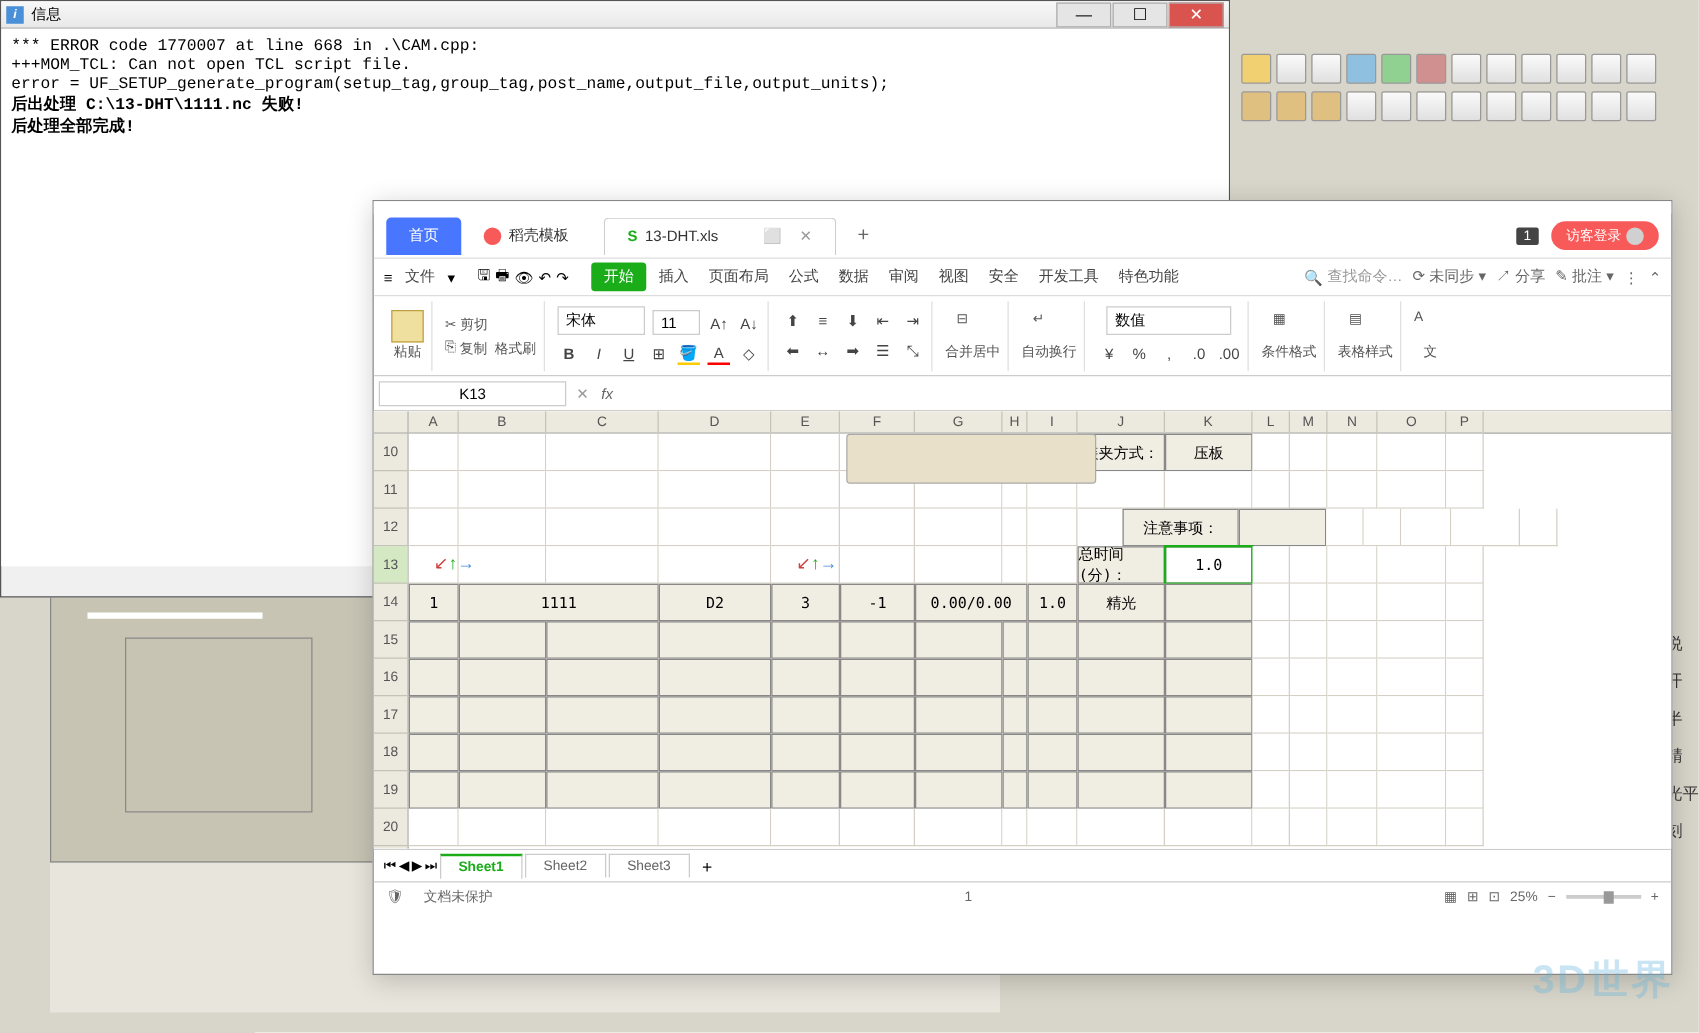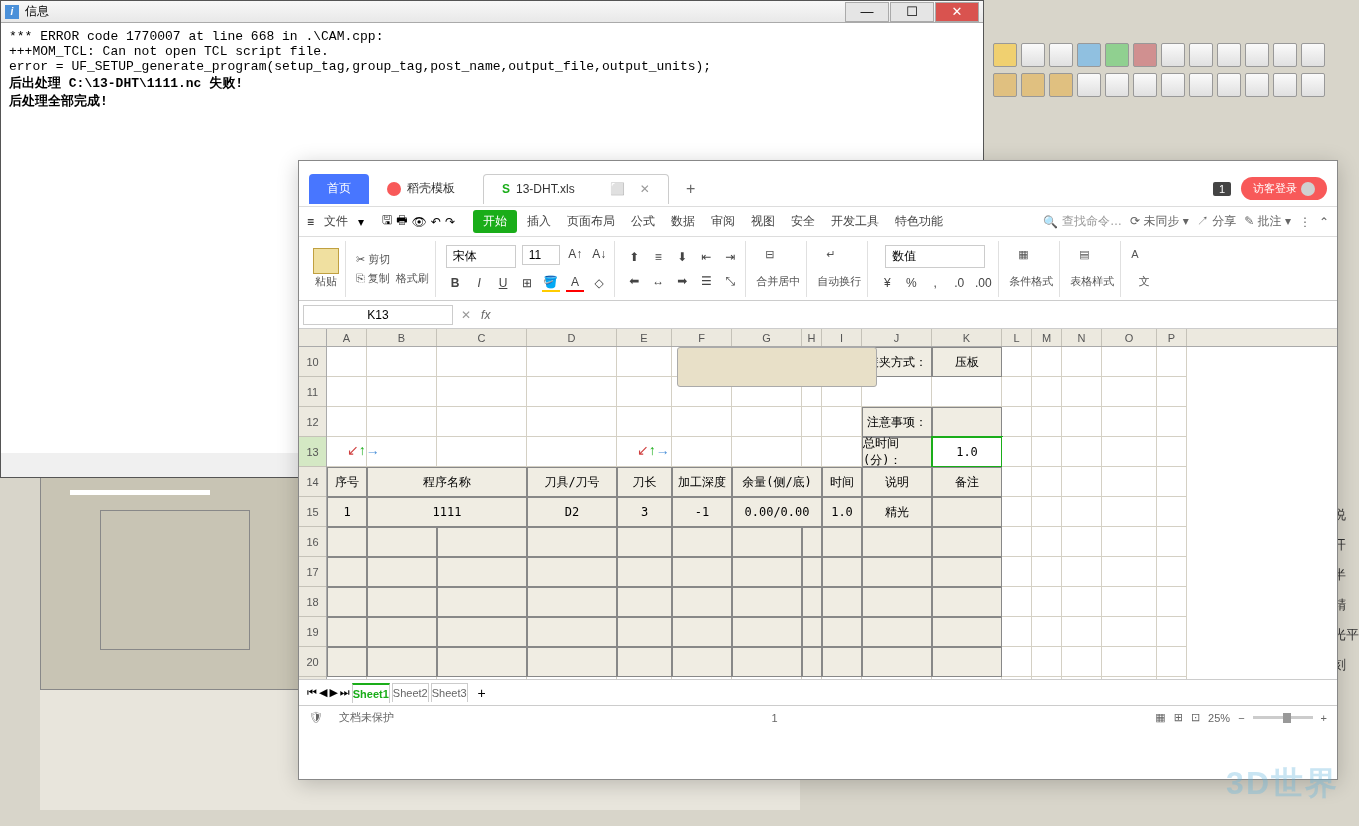--- a/index.html
+++ b/index.html
@@ -43,21 +43,21 @@
 .wps-menubar { height: 30px; display: flex; align-items: center; padding: 0 8px; gap: 4px; border-bottom: 1px solid #ddd; font-size: 12px; }
 .wps-menu-item { padding: 3px 6px; color: #444; }
 .wps-menu-item.active { background: #1aad19; color: white; border-radius: 3px; padding: 3px 10px; }
 .wps-menubar-right { margin-left: auto; display: flex; gap: 8px; align-items: center; color: #666; }
 .wps-search { display:flex;align-items:center;gap:4px; color:#999; }
 
 .wps-ribbon { height: 64px; display: flex; align-items: center; padding: 0 8px; border-bottom: 1px solid #ccc; gap: 4px; }
 .wps-ribbon-group { display: flex; flex-direction: column; align-items: center; gap: 2px; padding: 0 6px; border-right: 1px solid #e0e0e0; height: 56px; justify-content: center; }
 .wps-ribbon-big { display: flex; flex-direction: column; align-items: center; font-size: 11px; color: #555; }
 .wps-ribbon-big svg, .wps-ribbon-big .ico { width: 26px; height: 26px; }
-.wps-ribbon-row { display: flex; gap: 6px; align-items: flex-start; }
+.wps-ribbon-row { display: flex; gap: 6px; align-items: flex-end; }
 .wps-ribbon-small { font-size: 11px; color: #555; display: flex; align-items: center; gap: 3px; }
 .wps-font-sel { border: 1px solid #ccc; padding: 2px 18px 2px 6px; font-size: 12px; min-width: 70px; }
 .wps-btn { width: 18px; height: 18px; display:flex;align-items:center;justify-content:center; font-size:12px; color:#444; }
 
 .wps-formulabar { height: 28px; display: flex; align-items: center; border-bottom: 1px solid #ccc; }
 .wps-namebox { width: 150px; border: 1px solid #ccc; margin: 2px 4px; padding: 2px 6px; text-align: center; font-size: 12px; background: white; }
 .wps-fx { padding: 0 6px; font-style: italic; color: #666; text-align: center; }
 .wps-formula-input { flex: 1; padding: 2px 6px; font-size: 12px; font-family:"Courier New",monospace; }
 
 .wps-grid { position: relative; height: 350px; overflow: hidden; background: #fff; }
@@ -66,21 +66,21 @@
 .wps-rowhdr { position: absolute; top: 18px; left: 0; width: 28px; bottom: 0; background: #ece9df; border-right: 1px solid #aaa; }
 .wps-rowhdr-cell { height: 30px; border-bottom: 1px solid #c5c2b8; text-align: center; font-size: 11px; color: #555; line-height: 30px; }
 .wps-rowhdr-cell.active { background: #d4e8c4; }
 .wps-cells { position: absolute; top: 18px; left: 28px; right: 0; bottom: 0; }
 .wps-row { display: flex; height: 30px; }
 .wps-cell { border-right: 1px solid #d4d0c4; border-bottom: 1px solid #d4d0c4; font-size: 12px; display: flex; align-items: center; justify-content: center; background: #f0ede3; font-family: "SimSun",monospace; }
 .wps-cell.sel { outline: 2px solid #1aad19; outline-offset: -1px; background: white; }
 .wps-corner { position: absolute; top: 0; left: 0; width: 28px; height: 18px; background: #ece9df; border-right: 1px solid #aaa; border-bottom: 1px solid #aaa; }
 
 .wps-sheetbar { height: 26px; display: flex; align-items: center; border-top: 1px solid #ccc; padding: 0 8px; gap: 2px; font-size: 11px; }
-.wps-sheet-tab { padding: 3px 0; border: 1px solid #ccc; border-bottom: none; color: #666; }
+.wps-sheet-tab { padding: 3px 14px; border: 1px solid #ccc; border-bottom: none; color: #666; }
 .wps-sheet-tab.active { color: #1aad19; border-top: 2px solid #1aad19; font-weight: bold; }
 .wps-statusbar { height: 24px; display: flex; align-items: center; border-top: 1px solid #ccc; padding: 0 10px; gap: 16px; font-size: 11px; color: #666; }
 .wps-status-right { margin-left: auto; display: flex; gap: 8px; align-items: center; }
 .wps-zoom-slider { width: 60px; height: 3px; background: #ccc; position: relative; }
 .wps-zoom-thumb { position: absolute; left: 50%; top: -3px; width: 8px; height: 10px; background: #999; }
 
 .side-labels { position:absolute; right:0; top:500px; z-index:2; font-size:13px; color:#333;}
 .side-labels div { height:30px; display:flex;align-items:center; }
 
 .watermark { position: absolute; bottom: 20px; right: 20px; font-size: 32px; color: rgba(100,180,220,0.35); font-weight: bold; z-index: 10; letter-spacing: 2px; }
@@ -388,56 +388,40 @@
         <div class="wps-row">
           <div class="wps-cell" style="width: 40px; background: rgb(255, 255, 255);"></div>
           <div class="wps-cell" style="width: 70px; background: rgb(255, 255, 255);"></div>
           <div class="wps-cell" style="width: 90px; background: rgb(255, 255, 255);"></div>
           <div class="wps-cell" style="width: 90px; background: rgb(255, 255, 255);"></div>
           <div class="wps-cell" style="width: 55px; background: rgb(255, 255, 255);"></div>
           <div class="wps-cell" style="width: 60px; background: rgb(255, 255, 255);"></div>
           <div class="wps-cell" style="width: 70px; background: rgb(255, 255, 255);"></div>
           <div class="wps-cell" style="width: 20px; background: rgb(255, 255, 255);"></div>
           <div class="wps-cell" style="width: 40px; background: rgb(255, 255, 255);"></div>
-          <div class="wps-cell" style="width: 70px; border: 1px solid rgb(136, 136, 136);">注意事项：</div>
+          <div class="wps-cell" style="width: 93px; border: 1px solid rgb(136, 136, 136); margin-left: 36px;">注意事项：</div>
           <div class="wps-cell" style="width: 70px; border: 1px solid rgb(136, 136, 136);"></div>
           <div class="wps-cell" style="width: 30px; background: rgb(255, 255, 255);"></div>
           <div class="wps-cell" style="width: 30px; background: rgb(255, 255, 255);"></div>
           <div class="wps-cell" style="width: 40px; background: rgb(255, 255, 255);"></div>
           <div class="wps-cell" style="width: 55px; background: rgb(255, 255, 255);"></div>
           <div class="wps-cell" style="width: 30px; background: rgb(255, 255, 255);"></div>
         </div>
         <div class="wps-row">
           <div class="wps-cell" style="width: 40px; background: rgb(255, 255, 255);"></div>
           <div class="wps-cell" style="width: 70px; background: rgb(255, 255, 255);"></div>
           <div class="wps-cell" style="width: 90px; background: rgb(255, 255, 255);"></div>
           <div class="wps-cell" style="width: 90px; background: rgb(255, 255, 255);"></div>
           <div class="wps-cell" style="width: 55px; background: rgb(255, 255, 255);"></div>
           <div class="wps-cell" style="width: 60px; background: rgb(255, 255, 255);"></div>
           <div class="wps-cell" style="width: 70px; background: rgb(255, 255, 255);"></div>
           <div class="wps-cell" style="width: 20px; background: rgb(255, 255, 255);"></div>
           <div class="wps-cell" style="width: 40px; background: rgb(255, 255, 255);"></div>
           <div class="wps-cell" style="width: 70px; border: 1px solid rgb(136, 136, 136);">总时间(分)：</div>
           <div class="wps-cell sel" style="width: 70px; border: 1px solid rgb(136, 136, 136);">1.0</div>
-          <div class="wps-cell" style="width: 30px; background: rgb(255, 255, 255);"></div>
-          <div class="wps-cell" style="width: 30px; background: rgb(255, 255, 255);"></div>
-          <div class="wps-cell" style="width: 40px; background: rgb(255, 255, 255);"></div>
-          <div class="wps-cell" style="width: 55px; background: rgb(255, 255, 255);"></div>
-          <div class="wps-cell" style="width: 30px; background: rgb(255, 255, 255);"></div>
-        </div>
-        <div class="wps-row">
-          <div class="wps-cell" style="width: 40px; border: 1px solid rgb(136, 136, 136);">序号</div>
-          <div class="wps-cell" style="width: 160px; border: 1px solid rgb(136, 136, 136);">程序名称</div>
-          <div class="wps-cell" style="width: 90px; border: 1px solid rgb(136, 136, 136);">刀具/刀号</div>
-          <div class="wps-cell" style="width: 55px; border: 1px solid rgb(136, 136, 136);">刀长</div>
-          <div class="wps-cell" style="width: 60px; border: 1px solid rgb(136, 136, 136);">加工深度</div>
-          <div class="wps-cell" style="width: 90px; border: 1px solid rgb(136, 136, 136);">余量(侧/底)</div>
-          <div class="wps-cell" style="width: 40px; border: 1px solid rgb(136, 136, 136);">时间</div>
-          <div class="wps-cell" style="width: 70px; border: 1px solid rgb(136, 136, 136);">说明</div>
-          <div class="wps-cell" style="width: 70px; border: 1px solid rgb(136, 136, 136);">备注</div>
           <div class="wps-cell" style="width: 30px; background: rgb(255, 255, 255);"></div>
           <div class="wps-cell" style="width: 30px; background: rgb(255, 255, 255);"></div>
           <div class="wps-cell" style="width: 40px; background: rgb(255, 255, 255);"></div>
           <div class="wps-cell" style="width: 55px; background: rgb(255, 255, 255);"></div>
           <div class="wps-cell" style="width: 30px; background: rgb(255, 255, 255);"></div>
         </div>
         <div class="wps-row">
           <div class="wps-cell" style="width: 40px; border: 1px solid rgb(136, 136, 136);">1</div>
           <div class="wps-cell" style="width: 160px; border: 1px solid rgb(136, 136, 136);">1111</div>
           <div class="wps-cell" style="width: 90px; border: 1px solid rgb(136, 136, 136);">D2</div>

